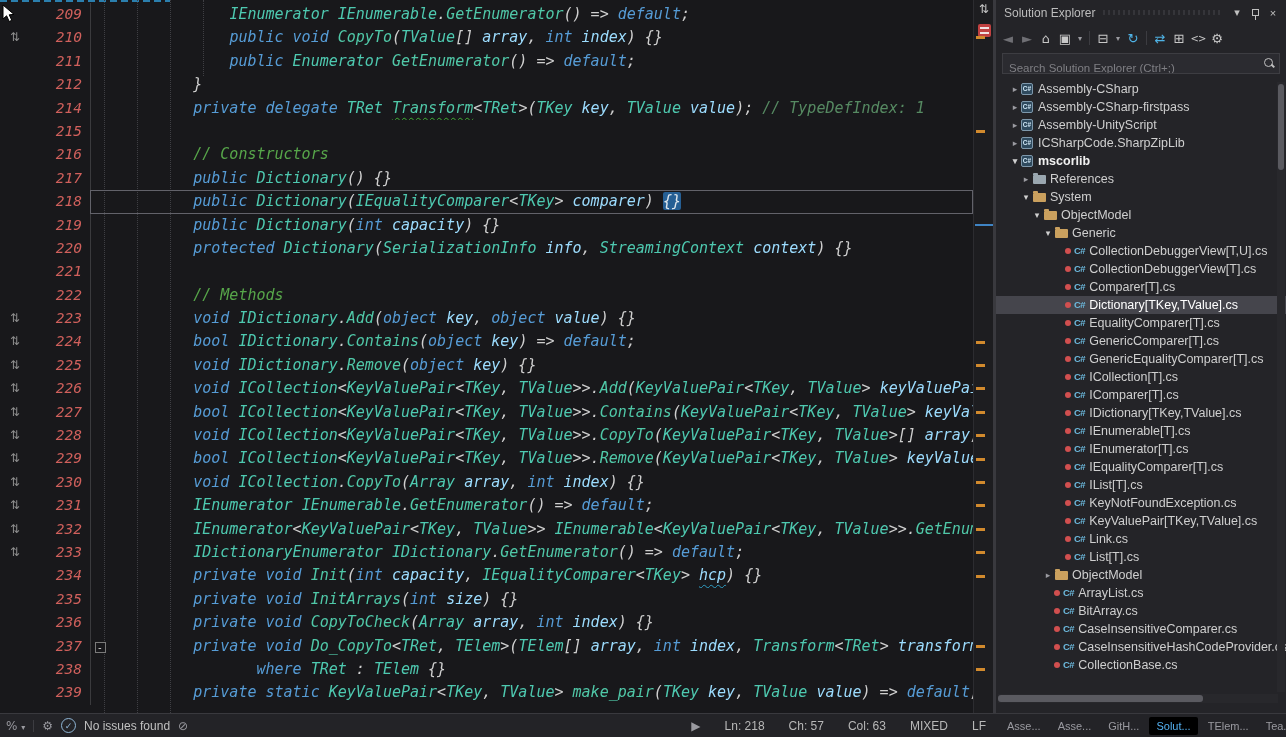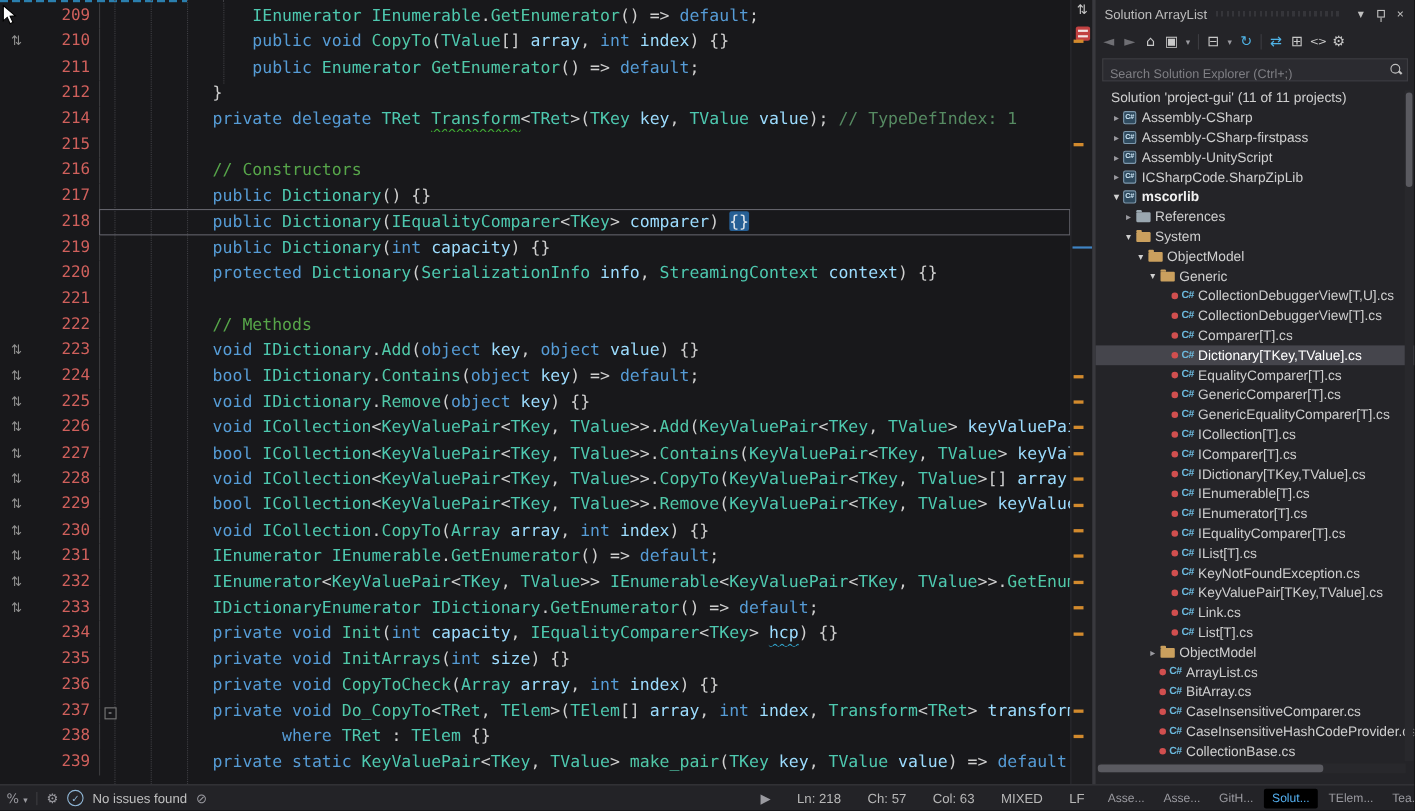--- a/index.html
+++ b/index.html
@@ -1,20 +1,20 @@
 <!DOCTYPE html>
 <html><head>
 <meta charset="utf-8">
 <style>
   html,body{margin:0;padding:0;background:#101012;}
   #screen{position:relative;width:1286px;height:737px;overflow:hidden;background:#18181b;
           font-family:"Liberation Sans", sans-serif; -webkit-font-smoothing:antialiased;}
 
   
-  #editor-pane{position:absolute;left:0;top:0;width:973px;height:713px;background:#18181b;overflow:hidden;}
+  #editor-pane{position:absolute;left:0;top:0;width:973px;height:713px;background:#18181b;overflow:hidden;font-style:italic;}
   #active-tab-edge{position:absolute;left:0;top:0;width:170px;height:2px;
       background:repeating-linear-gradient(90deg,#2b7fae 0 7px,transparent 7px 11px);}
   .indent-guide{position:absolute;top:0;bottom:0;border-left:1px dotted #3f3f44;}
   #ed-lines{position:absolute;left:0;top:3px;width:100%;}
   .ed-row{display:flex;height:23.4px;line-height:23.4px;font-family:"DejaVu Sans Mono",monospace;font-size:15px;white-space:pre;}
   .ed-gicon{width:30px;text-align:center;color:#8f8f8f;font-size:12px;flex:none;font-family:"DejaVu Sans",sans-serif;}
   .ed-num{width:52px;flex:none;text-align:right;padding-right:8px;color:#d0605c;font-size:14.5px;}
   .ed-box{flex:1;display:flex;border-left:1px solid #3a3a3d;min-width:0;}
   .ed-box.cur{outline:1px solid #62626a;outline-offset:-1px;}
   .ed-fold{width:18px;flex:none;text-align:center;}
@@ -156,21 +156,21 @@
         <div class="ruler-mark" style="top: 551.2px;"></div>
         <div class="ruler-mark" style="top: 574.6px;"></div>
         <div class="ruler-mark" style="top: 644.8px;"></div>
         <div class="ruler-mark" style="top: 668.2px;"></div>
         <div class="ruler-caret" style="top: 223.6px;"></div>
       </div>
   </div>
 
   <div id="right-panel">
     <div id="panel-header">
-      <span>Solution ArrayList</span>
+      <span>Solution Explorer</span>
       <span id="panel-grip"></span>
       <span class="hdr-ic">▾</span>
       <span class="hdr-ic">
           <span class="pin-shape"></span>
         </span>
       <span class="hdr-ic">×</span>
     </div>
     <div id="panel-toolbar">
         <span class="tb-ic dim">◄</span>
         <span class="tb-ic dim">►</span>
@@ -185,24 +185,20 @@
         <span class="tb-ic blue">⇄</span>
         <span class="tb-ic ">⊞</span>
         <span class="tb-ic small">&lt;&gt;</span>
         <span class="tb-ic ">⚙</span>
       </div>
     <div id="panel-search">
       <input id="search-input" placeholder="Search Solution Explorer (Ctrl+;)" style="">
       <span id="search-mag"></span>
     </div>
     <div id="tree">
-        <div class="tree-row" style="padding-left: 2px;">
-          <span class="tw-arrow"></span>
-          <span class="tree-label">Solution 'project-gui' (11 of 11 projects)</span>
-        </div>
         <div class="tree-row" style="padding-left: 13px;">
           <span class="tw-arrow">▸</span>
           <span class="ic-project">C#</span>
           <span class="tree-label">Assembly-CSharp</span>
         </div>
         <div class="tree-row" style="padding-left: 13px;">
           <span class="tw-arrow">▸</span>
           <span class="ic-project">C#</span>
           <span class="tree-label">Assembly-CSharp-firstpass</span>
         </div>

